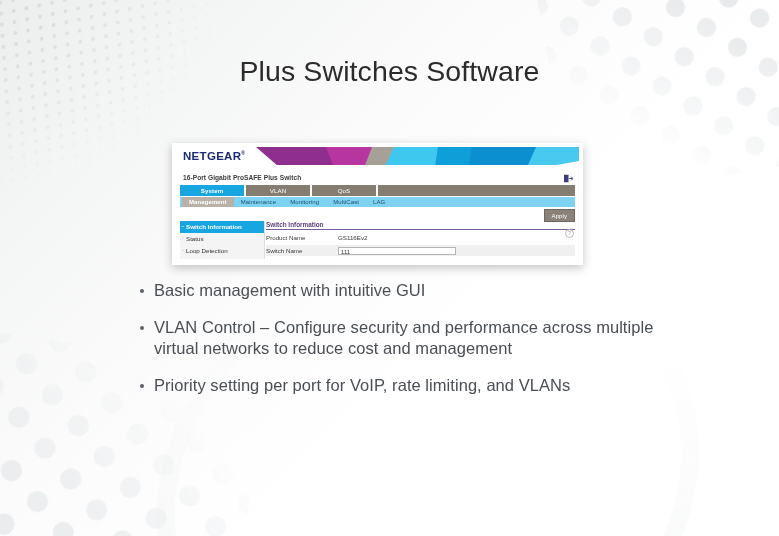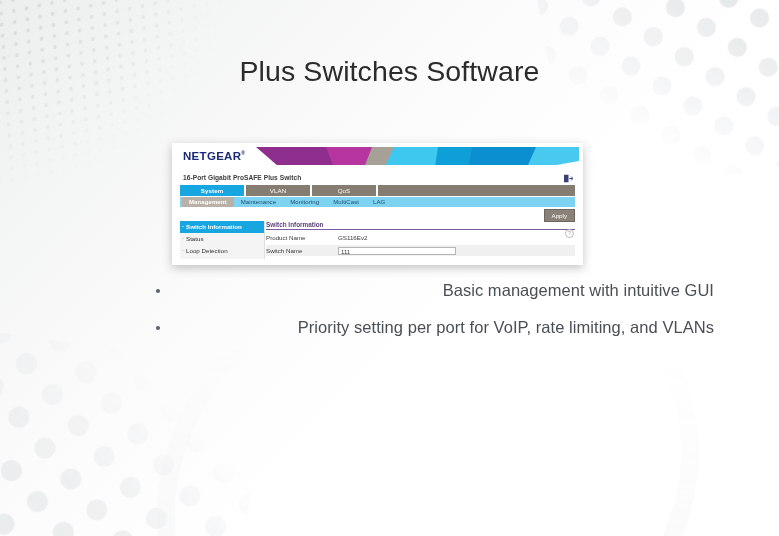--- a/index.html
+++ b/index.html
@@ -167,23 +167,22 @@
   .ng-row .val{font-size:6.2px;color:#3a3a3a;}
   .ng-row.shaded{background:#f0f0f0;}
   .ng-input{
     width:118px;height:8px;border:1px solid #b5b5b5;background:#ffffff;
     font-size:6px;color:#333;padding:0 2px;line-height:8px;
     box-sizing:border-box;
   }
 
   
   .bullets{
-    position:absolute;left:154px;top:280px;width:560px;
+    position:absolute;left:138px;top:280px;width:560px;
     color:#4a4f55;
-    text-align:right;
   }
   .b-item{
     position:relative;
     padding-left:16px;
     font-size:16.5px;
     line-height:21.5px;
     margin-bottom:15px;
     letter-spacing:.05px;
   }
   .b-item:last-child{margin-bottom:12px;}
@@ -274,16 +273,17 @@
           <div class="lbl">MAC Address</div>
           <div class="val">00-18-e7-86-16-58</div>
         </div>
       </div>
 
     </div>
   </div>
 
   <div class="bullets">
     <div class="b-item">Basic management with intuitive GUI</div>
+    <div class="b-item">VLAN Control – Configure security and performance across multiple virtual networks to reduce cost and management</div>
     <div class="b-item">Priority setting per port for VoIP, rate limiting, and VLANs</div>
   </div>
 
 </div>
 
 </body></html>

